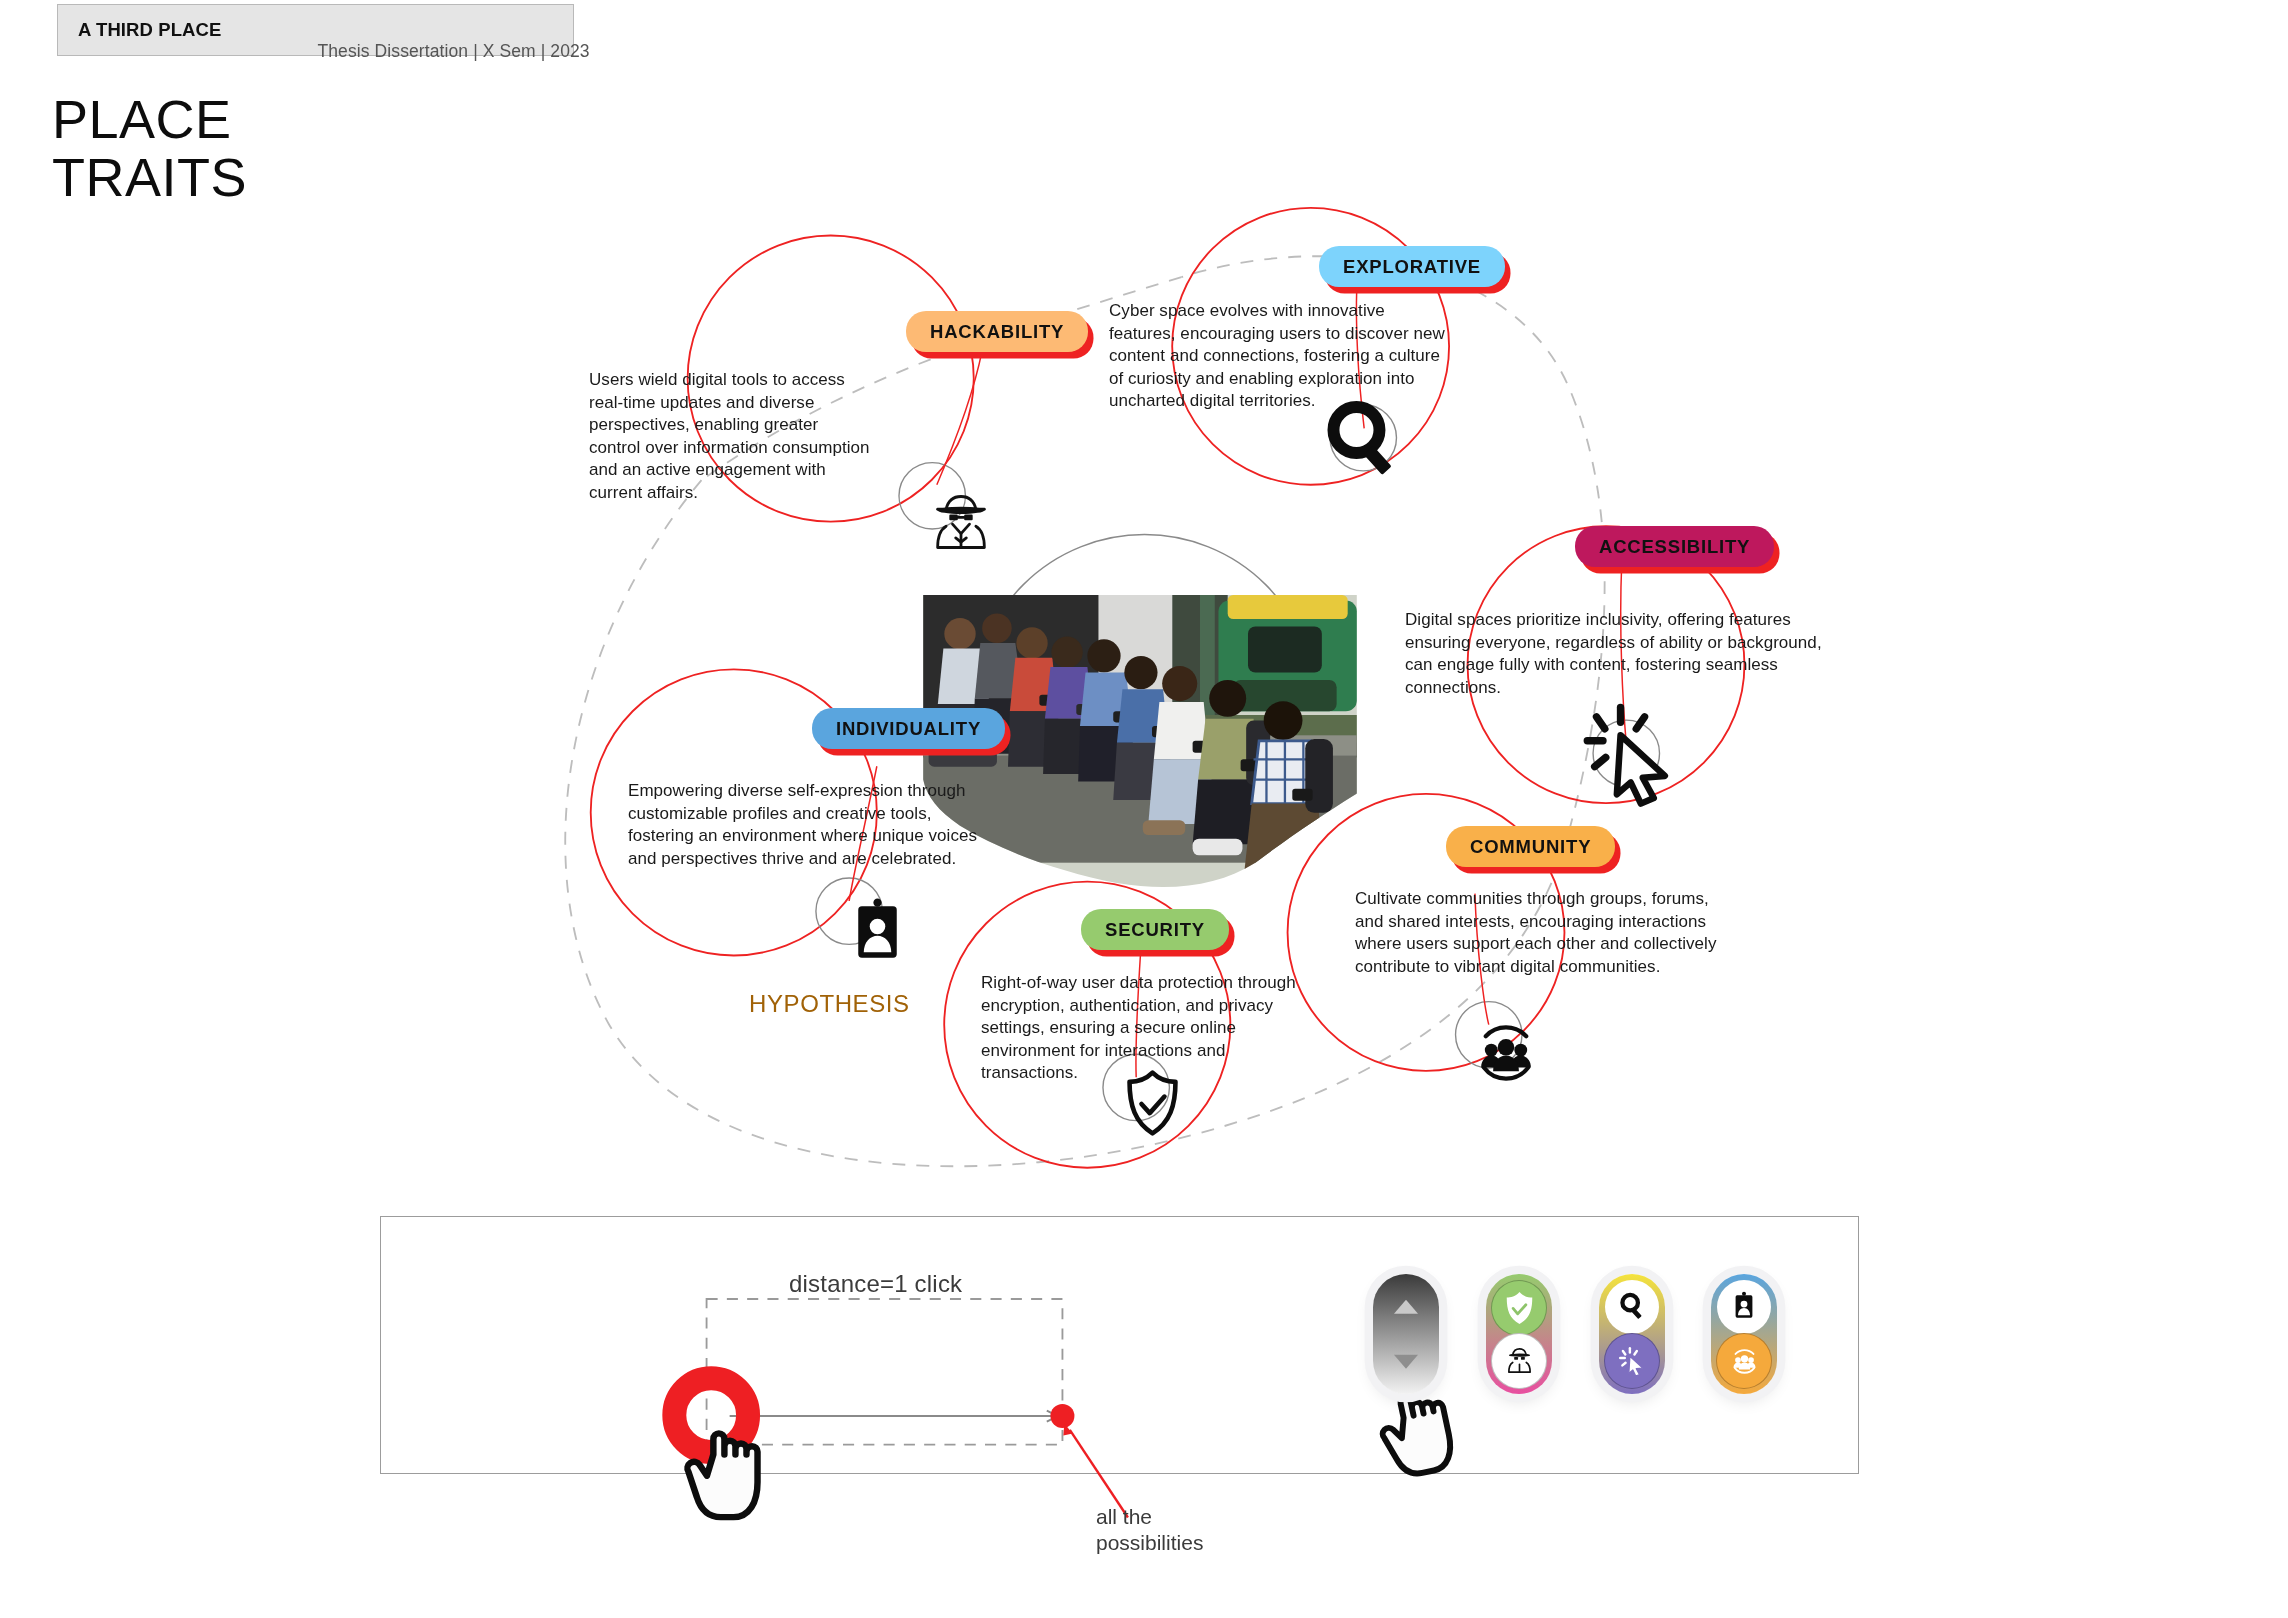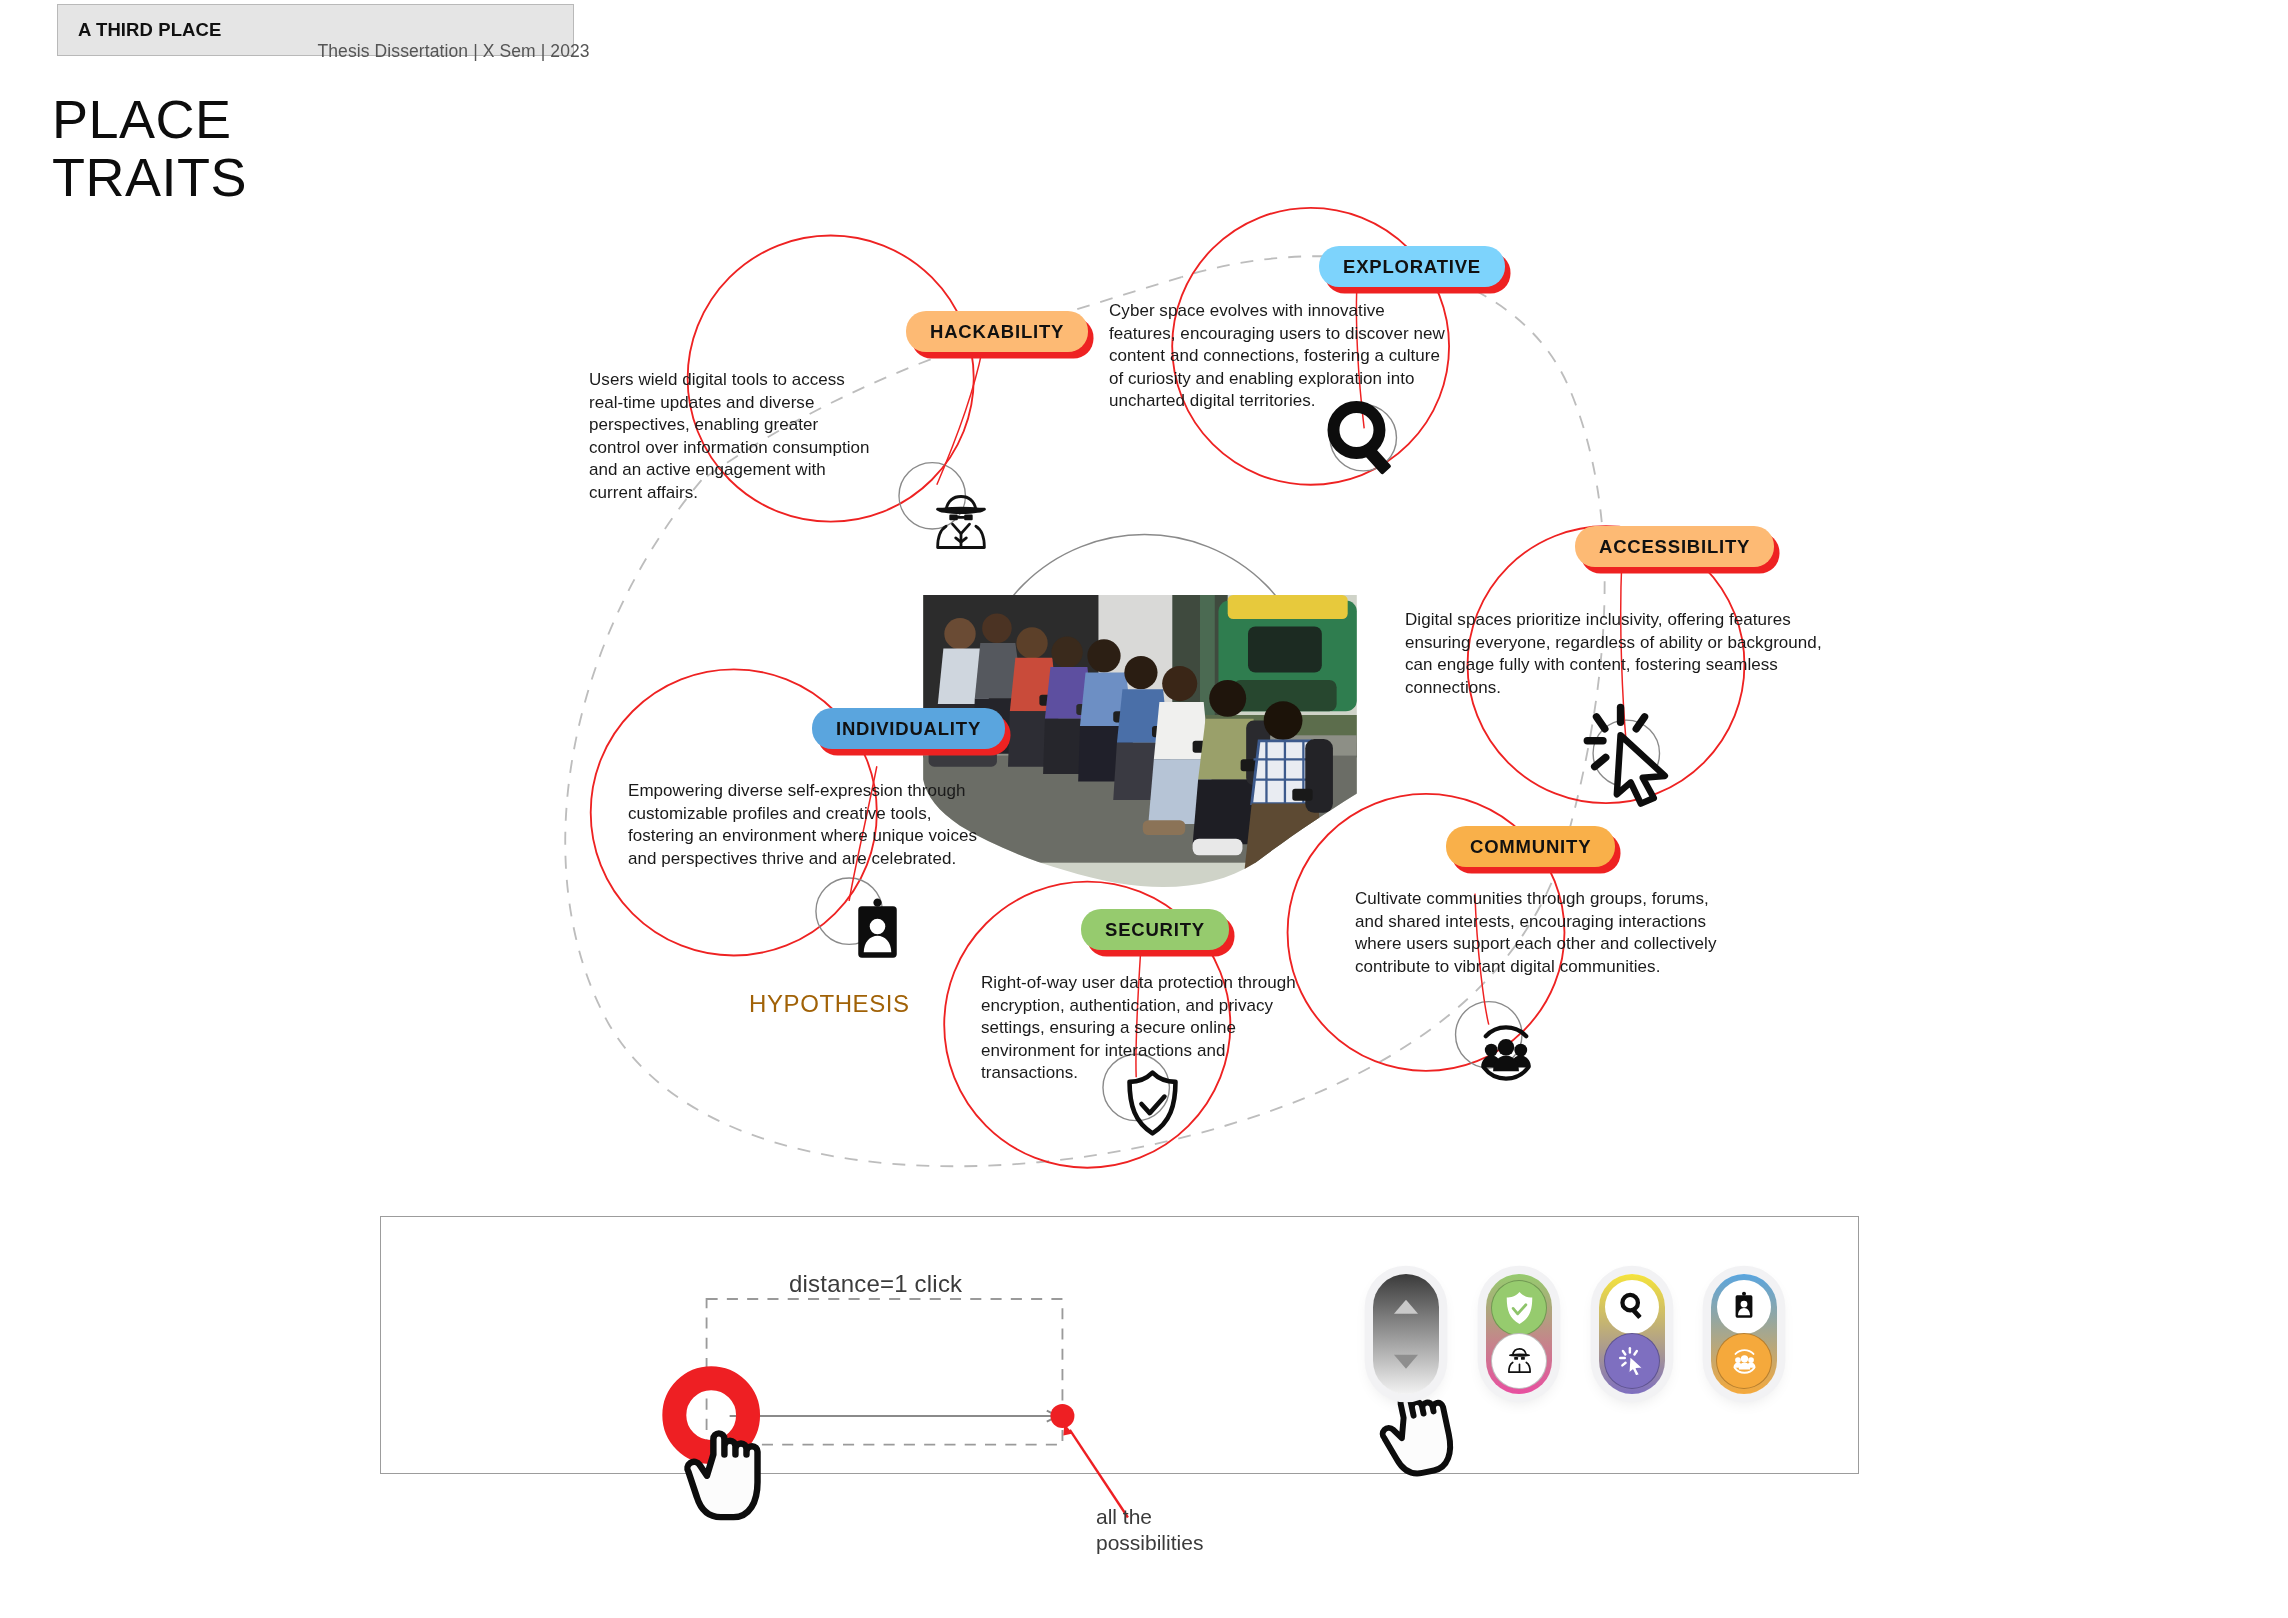--- a/index.html
+++ b/index.html
@@ -332,21 +332,21 @@
   </div>
 
   <div class="trait-pill" id="pill-hackability" style="left: 906px; top: 311px; background: #fdba74; box-shadow: rgb(238, 34, 34) 5.5px 6.5px 0px 0px;">
     <span>HACKABILITY</span>
   </div>
 
   <div class="trait-pill" id="pill-explorative" style="left: 1319px; top: 246px; background: #7dd3fc; box-shadow: rgb(238, 34, 34) 5.5px 6.5px 0px 0px;">
     <span>EXPLORATIVE</span>
   </div>
 
-  <div class="trait-pill" id="pill-accessibility" style="left: 1575px; top: 526px; background: #fdba74; box-shadow: rgb(238, 34, 34) 5.5px 6.5px 0px 0px;">
+  <div class="trait-pill" id="pill-accessibility" style="left: 1575px; top: 526px; background: #be185d; box-shadow: rgb(238, 34, 34) 5.5px 6.5px 0px 0px;">
     <span>ACCESSIBILITY</span>
   </div>
 
   <div class="trait-pill" id="pill-individuality" style="left: 812px; top: 708px; background: rgb(90, 165, 222); box-shadow: rgb(238, 34, 34) 5.5px 6.5px 0px 0px;">
     <span>INDIVIDUALITY</span>
   </div>
 
   <div class="trait-pill" id="pill-security" style="left: 1081px; top: 909px; background: rgb(150, 203, 110); box-shadow: rgb(238, 34, 34) 5.5px 6.5px 0px 0px;">
     <span>SECURITY</span>
   </div>

